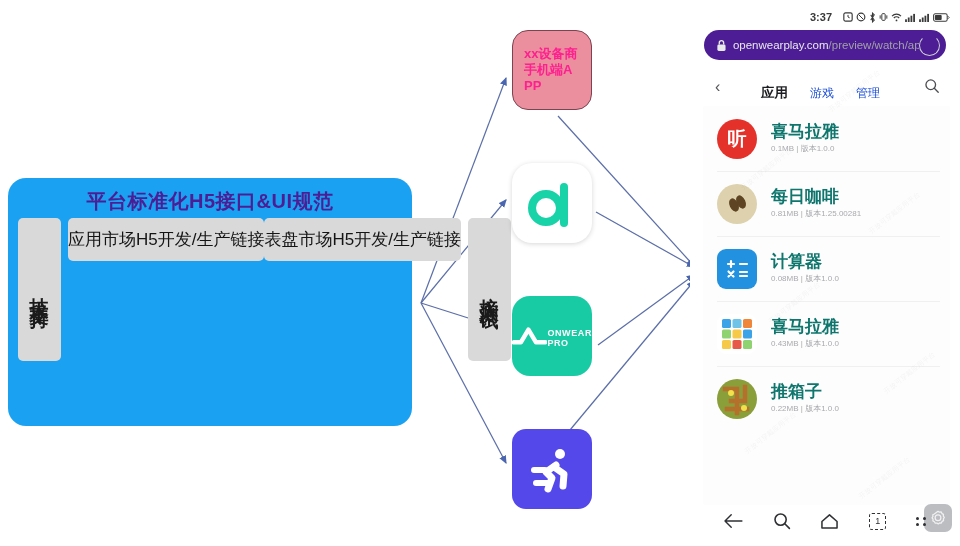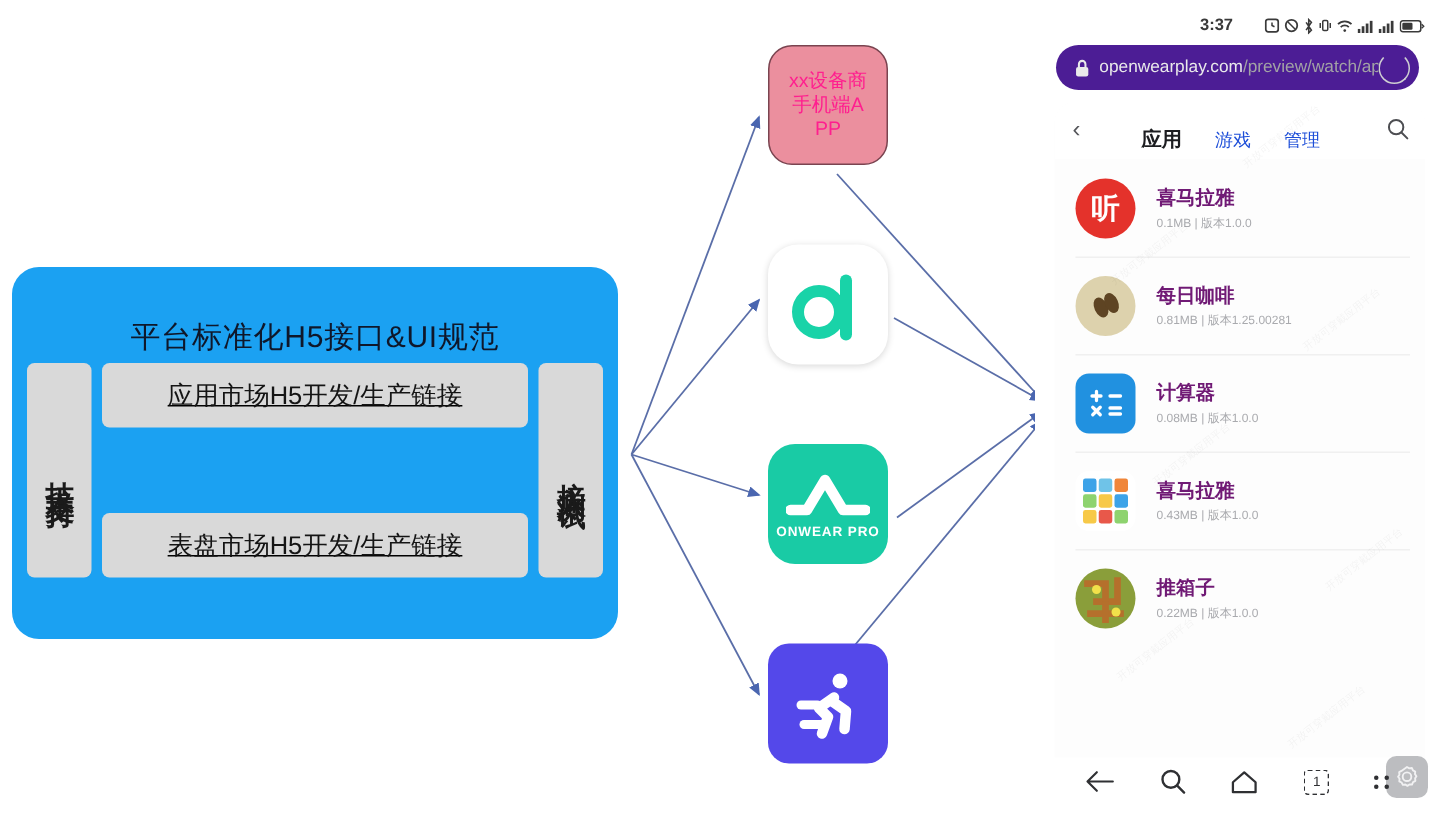--- a/index.html
+++ b/index.html
@@ -23,28 +23,27 @@
     top: 178px;
     width: 404px;
     height: 248px;
     background: #1ba1f2;
     border-radius: 18px;
     box-sizing: border-box;
     padding: 8px 10px 10px 10px;
   }
   .platform-title {
     text-align: center;
-    color: #0f172a;
+    color: #4c1d95;
     font-size: 20px;
-    font-weight: normal;
+    font-weight: bold;
     letter-spacing: 0.5px;
     line-height: 30px;
     height: 30px;
     white-space: nowrap;
-    margin-top: 24px;
   }
   .panel-mid {
     display: flex;
     gap: 7px;
     height: 143px;
     margin-top: 2px;
   }
   .side-label {
     width: 43px;
     background: #d9d9d9;
@@ -59,23 +58,22 @@
     text-orientation: upright;
     font-size: 19px;
     font-weight: bold;
     color: #1a1a1a;
     letter-spacing: 4px;
     line-height: 1;
   }
   .rows-col {
     flex: 1 1 auto;
     display: flex;
-    flex-direction: column;
+    flex-direction: row;
     justify-content: space-between;
-    text-decoration: underline;
   }
   .pill {
     background: #d9d9d9;
     border-radius: 5px;
     height: 43px;
     display: flex;
     align-items: center;
     justify-content: center;
     font-size: 17px;
     color: #141414;
@@ -118,43 +116,43 @@
     background: #eb8f9e;
     border: 1.5px solid #7a4450;
     border-radius: 16px;
     display: flex;
     align-items: center;
     justify-content: center;
   }
   .tile-app-text {
     color: #ff1f8f;
     font-size: 13px;
-    font-weight: normal;
+    font-weight: bold;
     line-height: 16px;
-    text-align: center;
+    text-align: left;
     width: 56px;
     word-break: break-all;
   }
   .tile-a {
     left: 512px;
     top: 163px;
     background: #ffffff;
     border-radius: 20px;
     box-shadow: 0 1px 5px rgba(0,0,0,0.16);
     display: flex;
     align-items: center;
     justify-content: center;
   }
   .tile-onwear {
     left: 512px;
     top: 296px;
     background: #19cba5;
     border-radius: 18px;
     display: flex;
-    flex-direction: column;
+    flex-direction: row;
     align-items: center;
     justify-content: center;
   }
   .onwear-label {
     color: #ffffff;
     font-size: 9px;
     font-weight: bold;
     letter-spacing: 0.6px;
     margin-top: 3px;
   }
@@ -181,21 +179,21 @@
     position: absolute;
     left: 0;
     top: 8px;
     width: 270px;
     height: 18px;
     display: flex;
     align-items: center;
   }
   .status-time {
     position: absolute;
-    left: 110px;
+    left: 120px;
     font-size: 11px;
     color: #3a3a3a;
     font-weight: bold;
   }
   .status-icons {
     position: absolute;
     right: 10px;
     display: flex;
     gap: 3px;
     align-items: center;
@@ -301,23 +299,23 @@
     height: 40px;
     flex: 0 0 auto;
     border-radius: 9px;
     display: flex;
     align-items: center;
     justify-content: center;
     overflow: hidden;
   }
   .app-meta { margin-left: 14px; }
   .app-name {
-    font-size: 13px;
+    font-size: 17px;
     font-weight: bold;
-    color: #701a75;
+    color: #0f766e;
     line-height: 16px;
   }
   .app-sub {
     font-size: 8px;
     color: #a9aaae;
     margin-top: 4px;
     line-height: 10px;
   }
   .fab {
     position: absolute;

